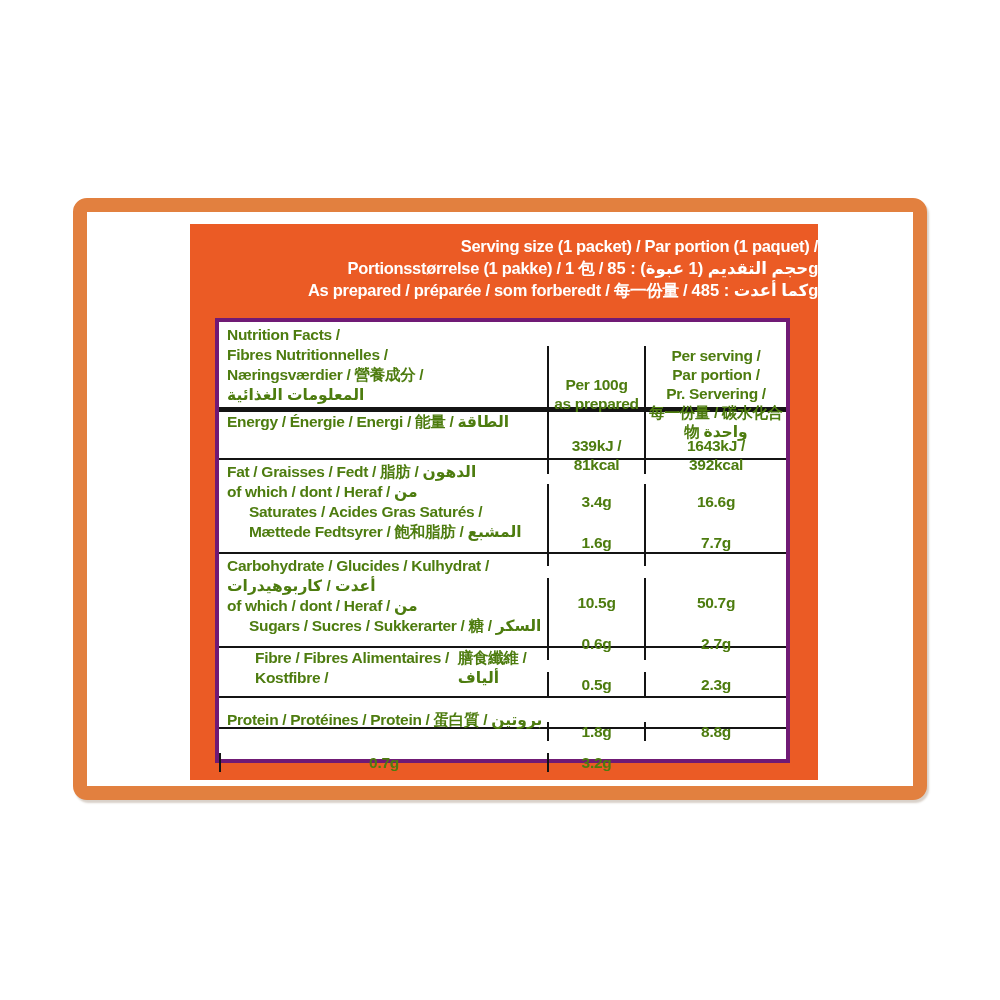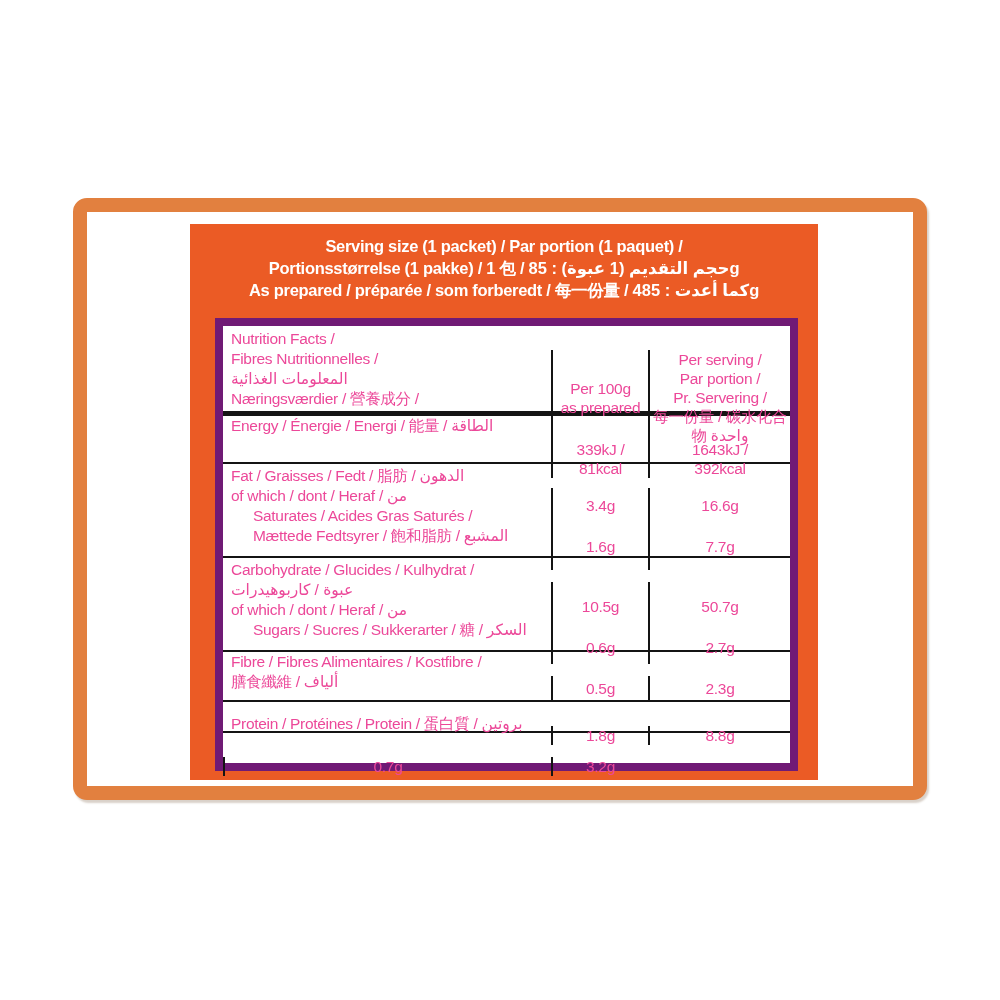--- a/index.html
+++ b/index.html
@@ -16,42 +16,42 @@
     box-shadow:2px 3px 2px rgba(120,90,60,.28);
   }
   
   .panel{
     position:absolute;left:103px;top:12px;width:628px;height:556px;
     background:#EB5B25;
   }
   .serving{
     position:absolute;left:0;top:11px;width:100%;
     color:#ffffff;font-weight:bold;font-size:16.5px;line-height:22px;
-    text-align:center;letter-spacing:-0.3px;
+    text-align:right;letter-spacing:-0.3px;
   }
   
   .ntable{
     position:absolute;left:25px;top:94px;width:567px;
-    background:#ffffff;border:8px solid #701a75;color:#ec4899;
-    font-weight:normal;font-size:15.5px;letter-spacing:-0.3px;
+    background:#ffffff;border:4px solid #701a75;color:#4d7c0f;
+    font-weight:bold;font-size:15.5px;letter-spacing:-0.3px;
   }
   .row{display:grid;grid-template-columns:328px 97px 142px;}
   .row.bt2{border-top:2px solid #141414;}
   .row.bt5{border-top:5px solid #141414;}
   .c1{padding:2px 4px 0 8px;line-height:20px;}
   .c2,.c3{border-left:2px solid #141414;display:flex;flex-direction:column;
           align-items:center;justify-content:center;text-align:center;line-height:19px;margin-top:24px;}
   .h-header .c1{padding-top:3px;}
   .h-header{height:85px;}
   .r-energy{height:46px;}
   .r-energy .c1{display:flex;align-items:flex-start;padding-top:0;}
   .r-fat{height:92px;}
   .r-carb{height:92px;}
   .r-fibre{height:48px;}
-  .r-fibre .c1{display:flex;flex-direction:column;justify-content:flex-start;padding-top:0;}
+  .r-fibre .c1{display:flex;flex-direction:row;justify-content:flex-end;padding-top:0;margin-left:28px;}
   .r-protein{height:29px;}
   .r-salt{height:30px;}
   .r-protein .c1,.r-salt .c1{display:flex;align-items:center;padding-top:0;}
   .indent{padding-left:22px;}
   .vcol{justify-content:space-between;}
   .v{display:flex;align-items:center;justify-content:center;width:100%;}
   .r-fat .v.top{height:34px;}
   .r-fat .v.bot{height:48px;}
   .r-carb .v.top{height:48px;}
   .r-carb .v.bot{height:34px;}
@@ -69,22 +69,22 @@
         <span class="line">Portionsstørrelse (1 pakke) / 1 包 / حجم التقديم (1 عبوة) : 85g</span>
         <span class="line">As prepared / préparée / som forberedt / 每一份量 / كما أعدت : 485g</span>
       </div>
 
       <div class="ntable">
 
         <div class="row h-header">
           <div class="c1">
             <span class="line">Nutrition Facts /</span>
             <span class="line">Fibres Nutritionnelles /</span>
+            <span class="line">Næringsværdier / 營養成分 /</span>
             <span class="line">المعلومات الغذائية</span>
-            <span class="line">Næringsværdier / 營養成分 /</span>
           </div>
           <div class="c2">
             <span class="line">Per 100g</span>
             <span class="line">as prepared</span>
           </div>
           <div class="c3">
             <span class="line">Per serving /</span>
             <span class="line">Par portion /</span>
             <span class="line">Pr. Servering /</span>
             <span class="line">每一份量 / 碳水化合物 واحدة</span>
@@ -118,21 +118,21 @@
           </div>
           <div class="c3 vcol">
             <span class="v top">16.6g</span>
             <span class="v bot">7.7g</span>
           </div>
         </div>
 
         <div class="row r-carb bt2">
           <div class="c1">
             <span class="line">Carbohydrate / Glucides / Kulhydrat /</span>
-            <span class="line">عبوة / كاربوهيدرات</span>
+            <span class="line">أعدت / كاربوهيدرات</span>
             <span class="line">of which / dont / Heraf / من</span>
             <span class="line indent">Sugars / Sucres / Sukkerarter / 糖 / السكر</span>
           </div>
           <div class="c2 vcol">
             <span class="v top">10.5g</span>
             <span class="v bot">0.6g</span>
           </div>
           <div class="c3 vcol">
             <span class="v top">50.7g</span>
             <span class="v bot">2.7g</span>

